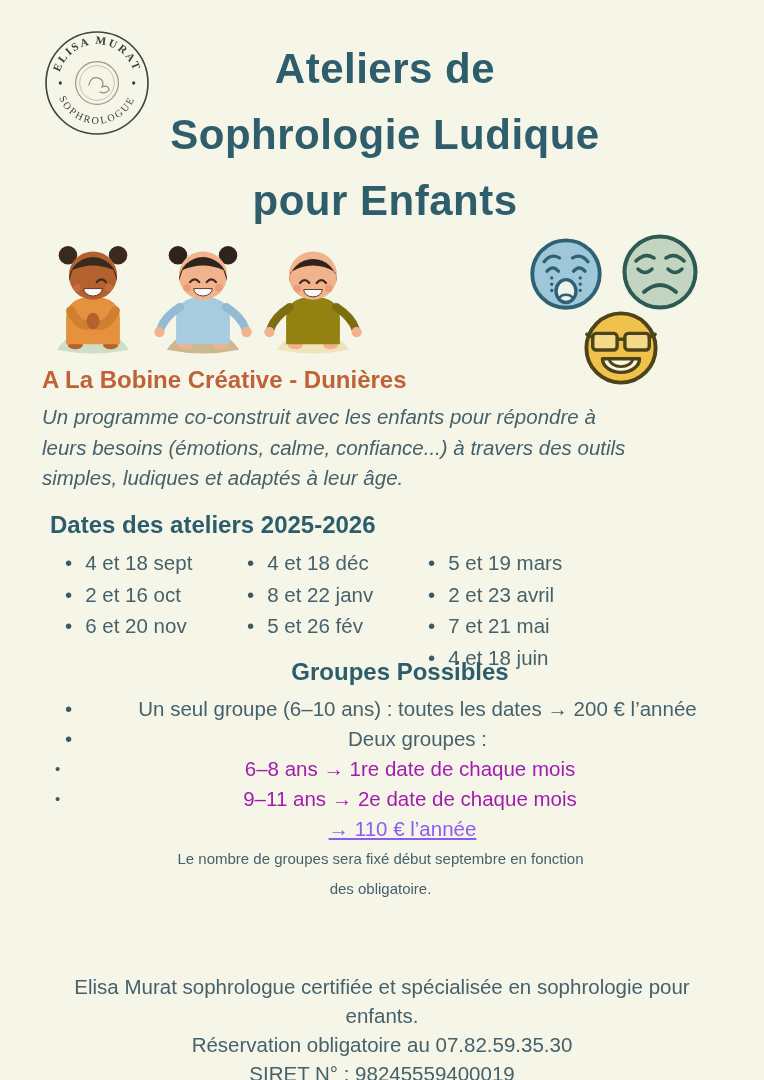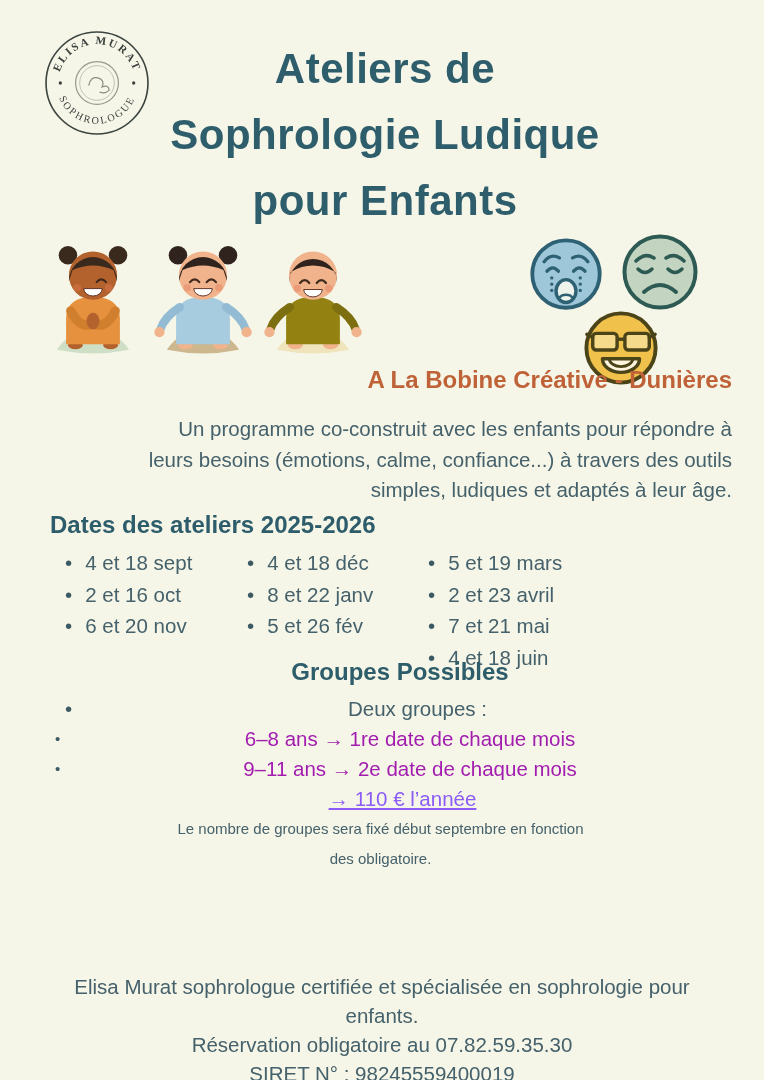--- a/index.html
+++ b/index.html
@@ -19,23 +19,23 @@
 
   
   .emoji{position:absolute;}
   .emoji-crying{left:528px;top:236px;width:76px;height:76px;}
   .emoji-weary{left:620px;top:232px;width:80px;height:80px;}
   .emoji-cool{left:582px;top:309px;width:78px;height:78px;}
 
   h2{margin:0;font-size:24px;line-height:32px;font-weight:bold;color:#2d5c6b;}
   .body-text{font-size:20.5px;color:#45616b;}
 
-  .location{position:absolute;left:62px;top:364px;width:670px;text-align:right;}
+  .location{position:absolute;left:42px;top:364px;width:670px;}
   .location h2{color:#bf6238;}
-  .location .lines{margin-top:18px;line-height:30.5px;}
+  .location .lines{margin-top:6px;line-height:30.5px;font-style:italic;}
 
   .dates{position:absolute;left:50px;top:509px;width:680px;}
   .date-cols{display:flex;margin-top:6px;}
   .date-cols ul{list-style:none;margin:0;padding:0 0 0 15px;}
   .date-cols ul:nth-child(1){width:167px;}
   .date-cols ul:nth-child(2){width:166px;}
   .date-cols li{white-space:nowrap;font-size:20.5px;line-height:31.5px;color:#45616b;}
   .date-cols li::before{content:"\2022";margin-right:13px;color:#3c5a64;}
 
   .groups{position:absolute;left:50px;top:656px;width:700px;text-align:center;}
@@ -200,20 +200,21 @@
           <li>2 et 23 avril</li>
           <li>7 et 21 mai</li>
           <li>4 et 18 juin</li>
         </ul>
     </div>
   </div>
 
   <div class="groups">
     <h2>Groupes Possibles</h2>
     <ul class="main">
+        <li>Un seul groupe (6–10 ans) : toutes les dates → 200 € l’année</li>
         <li>Deux groupes :</li>
       </ul>
     <div class="sub">6–8 ans → 1re date de chaque mois</div>
     <div class="sub">9–11 ans → 2e date de chaque mois</div>
     <div class="arrow-line">→ 110 € l’année</div>
     <div class="note">
         <div>Le nombre de groupes sera fixé début septembre en fonction</div>
         <div>des obligatoire.</div>
       </div>
   </div>

